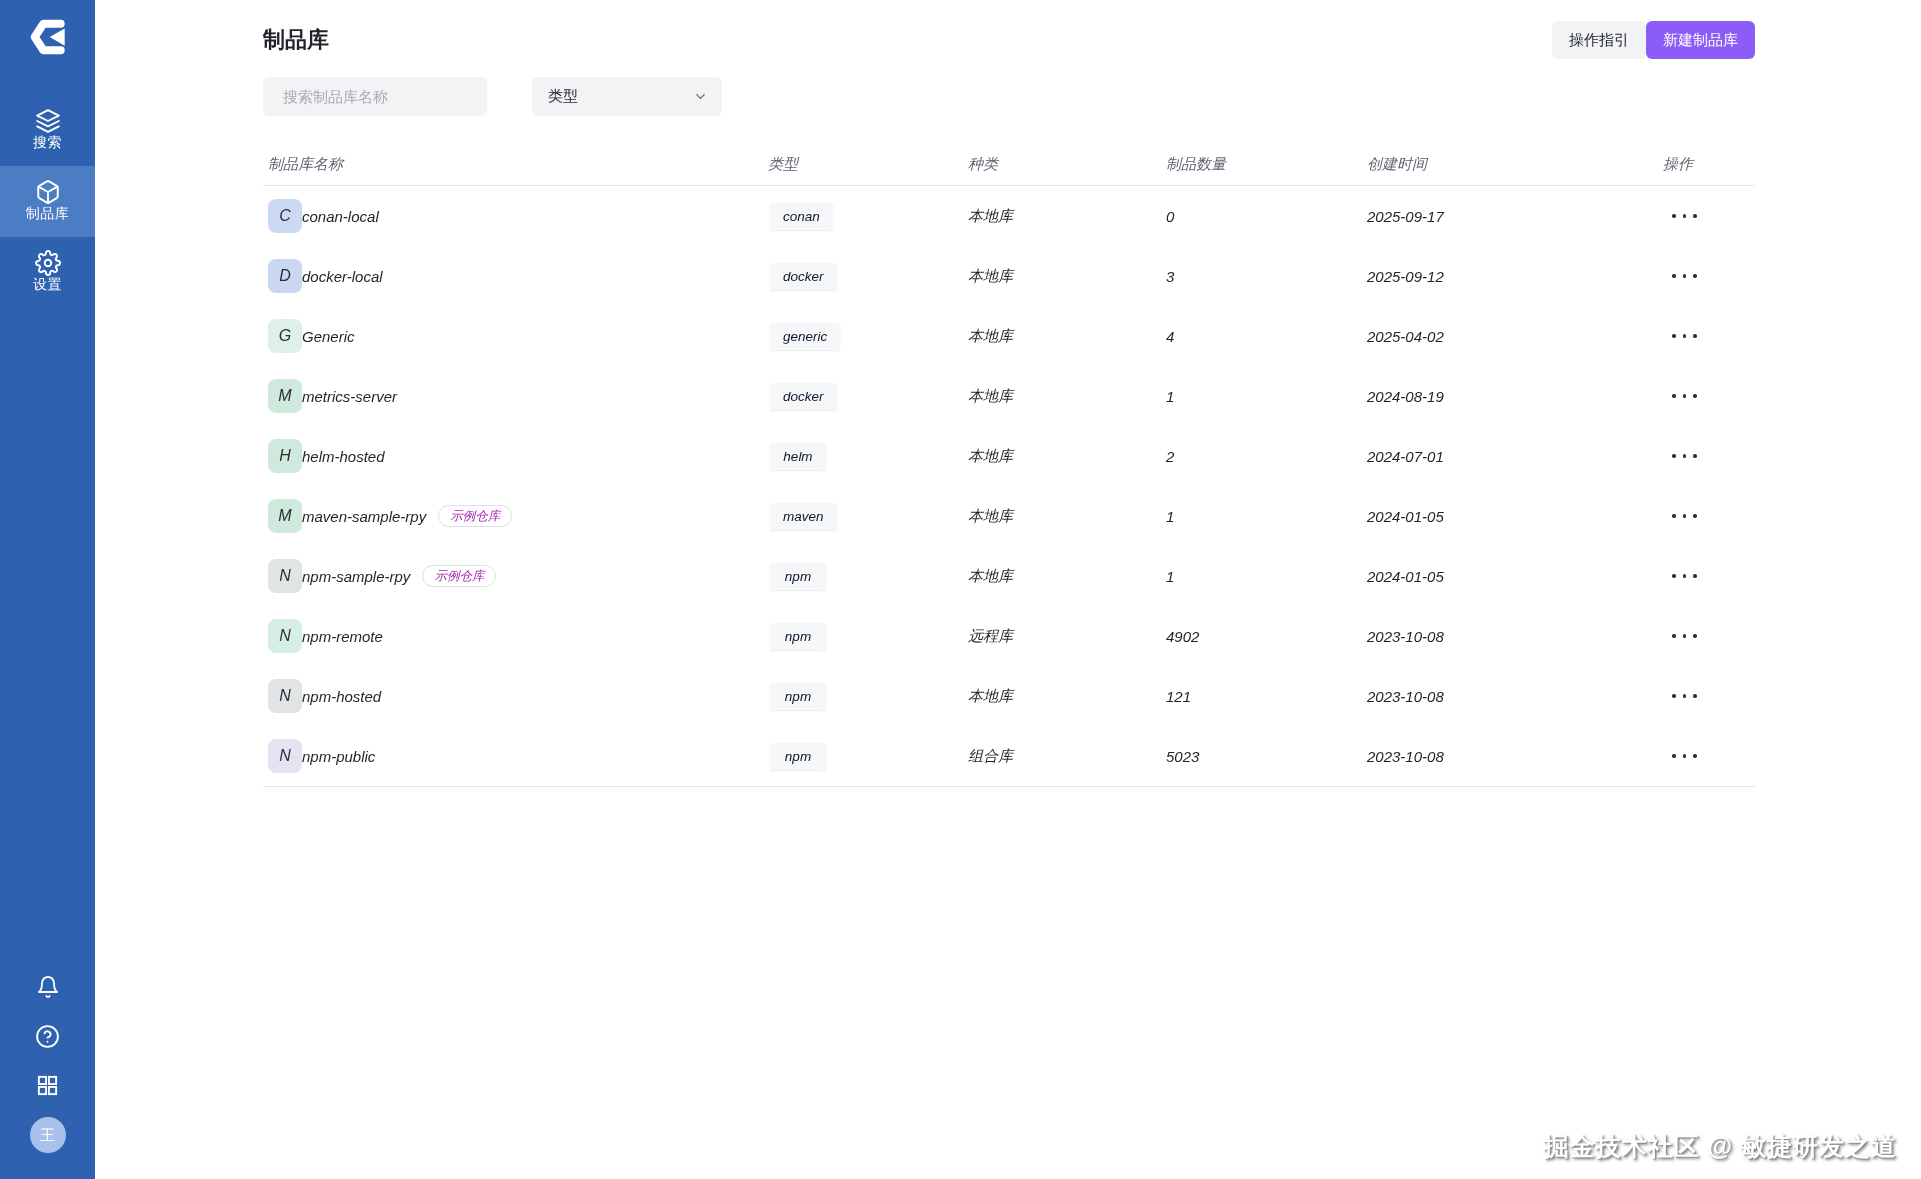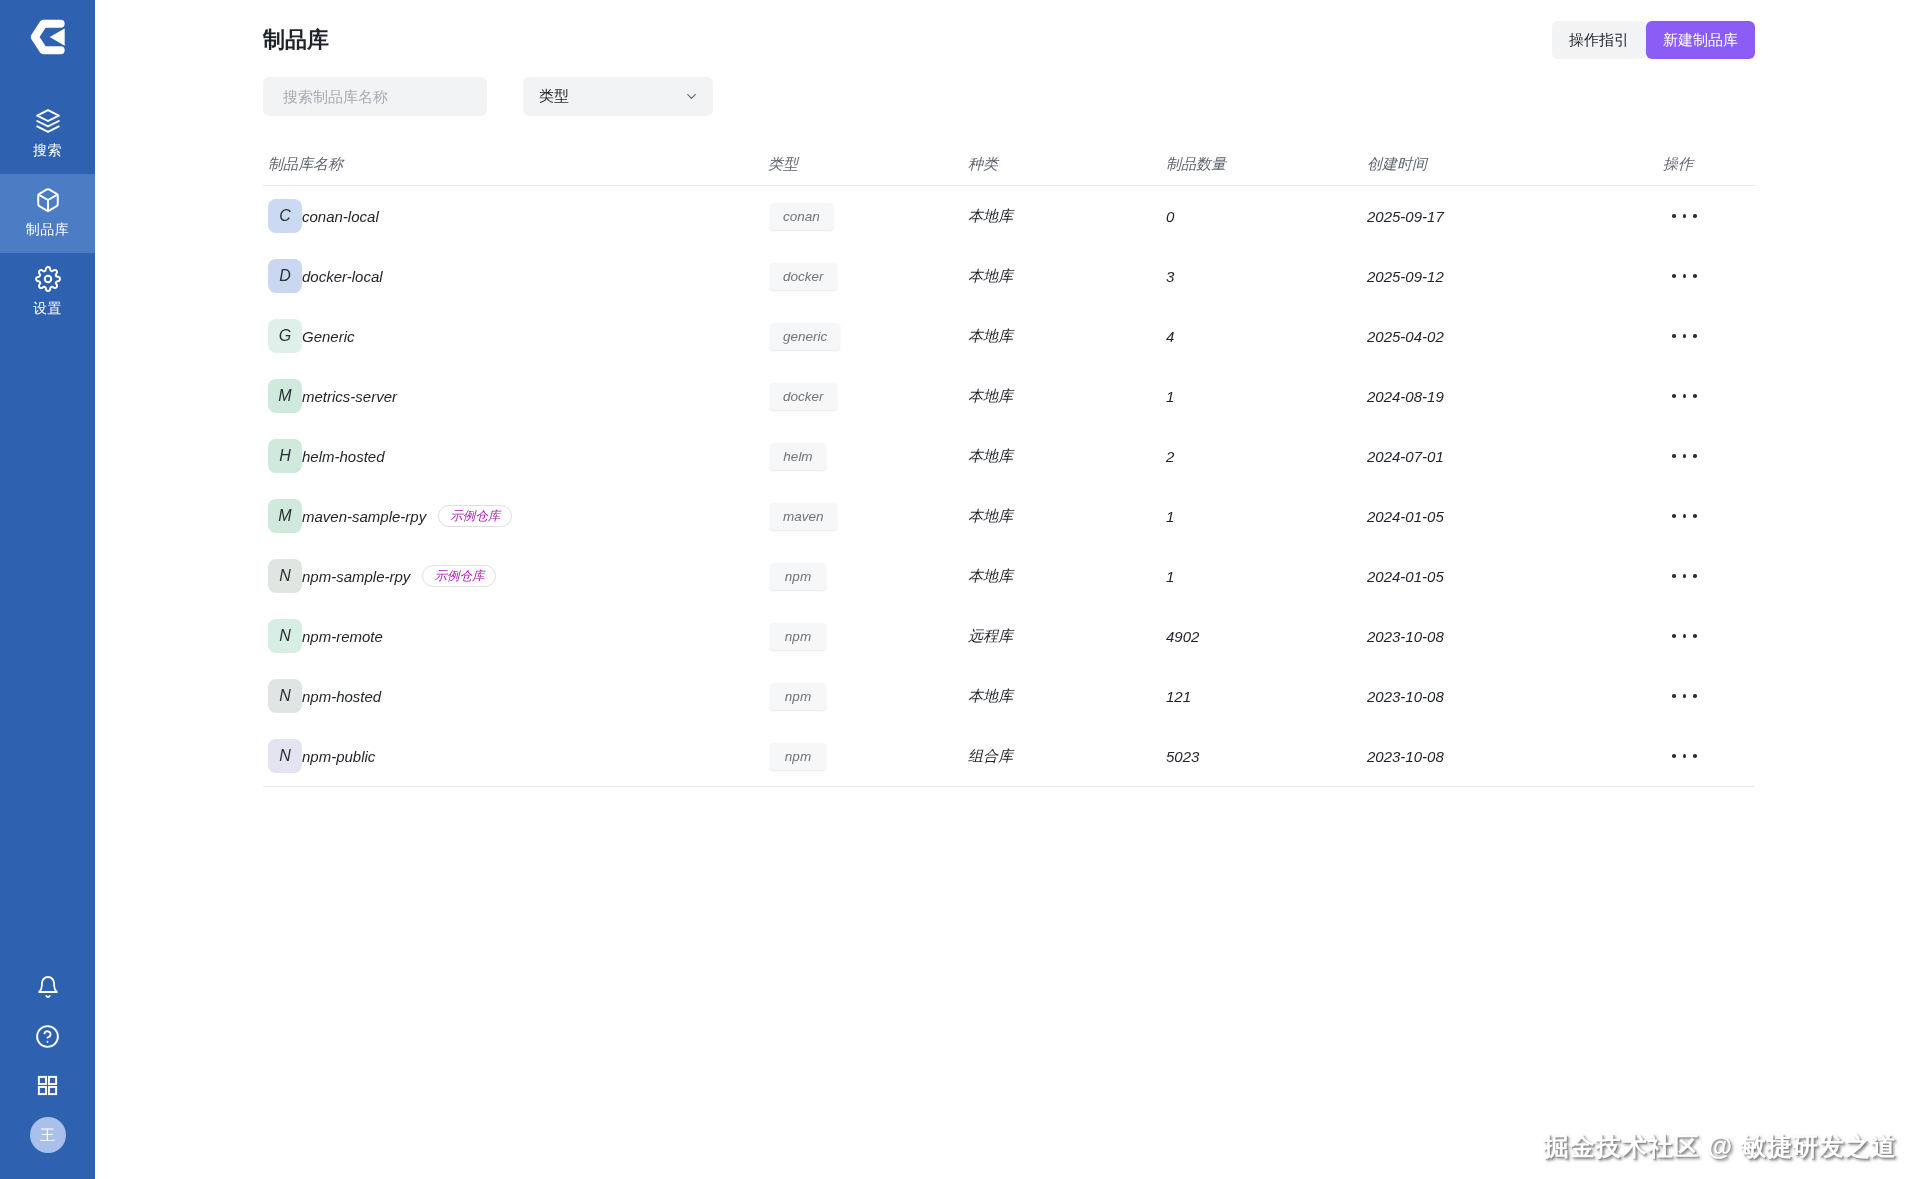--- a/index.html
+++ b/index.html
@@ -5,40 +5,40 @@
   * { margin:0; padding:0; box-sizing:border-box; }
   html,body { width:1921px; height:1179px; background:#ffffff; overflow:hidden;
               font-family:"Liberation Sans","DejaVu Sans",sans-serif; color:#1f2329; }
 
   
   .sidebar { position:fixed; left:0; top:0; width:95px; height:1179px;
              background:#2e62b0; display:flex; flex-direction:column; align-items:center; }
   .logo { margin-top:11px; width:52px; height:52px; display:flex; align-items:center; justify-content:center; }
   .nav { margin-top:32px; width:100%; display:flex; flex-direction:column; }
   .nav-item { width:100%; padding:13px 0 14px; display:flex; flex-direction:column;
-              align-items:center; gap:8px; cursor:pointer; }
+              align-items:center; cursor:pointer; }
   .nav-item.active { background:#4c7cc4; }
   .nav-label { color:#ffffff; font-size:14px; letter-spacing:.5px; }
   .side-spacer { flex:1; }
   .side-bottom { display:flex; flex-direction:column; align-items:center; gap:15px; padding-bottom:26px; }
   .side-icon-btn { width:34px; height:34px; display:flex; align-items:center; justify-content:center; cursor:pointer; }
   .user-avatar { width:36px; height:36px; border-radius:50%; background:#a9c1ea; color:#ffffff;
                  display:flex; align-items:center; justify-content:center; font-size:15px; cursor:pointer; }
 
   
   .main { margin-left:95px; padding:18px 166px 0 168px; position:relative; height:1179px; }
   .page-header { display:flex; align-items:center; justify-content:space-between; height:44px; }
   .page-title { font-size:22px; font-weight:700; }
   .header-actions { display:flex; }
   .btn { height:38px; border:none; border-radius:6px; font-size:15px; padding:0 17px; cursor:pointer;
          font-family:inherit; display:flex; align-items:center; }
   .btn-secondary { background:#f2f3f5; color:#1f2329; }
   .btn-primary { background:#8b5cf6; color:#ffffff; }
 
-  .filters { margin-top:15px; display:flex; gap:36px; }
+  .filters { margin-top:15px; display:flex; gap:45px; }
   .search-box { width:224px; height:39px; background:#f2f3f5; border-radius:6px;
                 display:flex; align-items:center; padding:0 12px; gap:8px; }
   .search-box input { border:none; outline:none; background:transparent; flex:1; font-size:15px;
                       font-family:inherit; color:#1f2329; }
   .search-box input::placeholder { color:#a8abb2; }
   .select-box { width:190px; height:39px; background:#f2f3f5; border-radius:6px;
                 display:flex; align-items:center; justify-content:space-between;
                 padding:0 14px 0 16px; font-size:15px; cursor:pointer; }
 
   
@@ -49,21 +49,21 @@
   .tbody { border-bottom:1px solid #e5e6eb; }
   .trow { height:60px; font-size:15px; }
   .name-cell { display:flex; align-items:center; padding-left:5px; }
   .avatar { width:34px; height:34px; border-radius:8px; display:flex; align-items:center;
             justify-content:center; font-size:16px; color:#2b2f36; flex:0 0 34px; }
   .repo-name { margin-left:0; cursor:pointer; }
   .sample-badge { margin-left:12px; border:1px solid #dee0e3; border-radius:999px; color:#a21caf;
                   font-size:12.5px; padding:2.5px 11px; line-height:1.2; }
   .type-tag { display:inline-block; min-width:56px; text-align:center; background:#f6f7f8;
               box-shadow:0 1px 2px rgba(31,35,41,.10); border-radius:4px; padding:6px 13px;
-              font-size:13.5px; color:#737373; margin-left:2px; }
+              font-size:13.5px; color:#0f172a; margin-left:2px; }
   .actions-cell { display:flex; }
   .dots { display:flex; gap:7px; align-items:center; padding:6px 4px; cursor:pointer; margin-left:5px; }
   .dots i { width:3.5px; height:3.5px; border-radius:50%; background:#2b2f36; }
 
   
   .pagination { margin-top:9px; height:44px; display:flex; align-items:center; justify-content:center; gap:10px; }
   .pg-total { margin-right:36px; }
   .pg-chevron { display:flex; align-items:center; cursor:pointer; padding:0 2px; }
   .pg-current { color:#2468f2; cursor:pointer; }
   .pg-sep, .pg-pages { color:#1f2329; }

